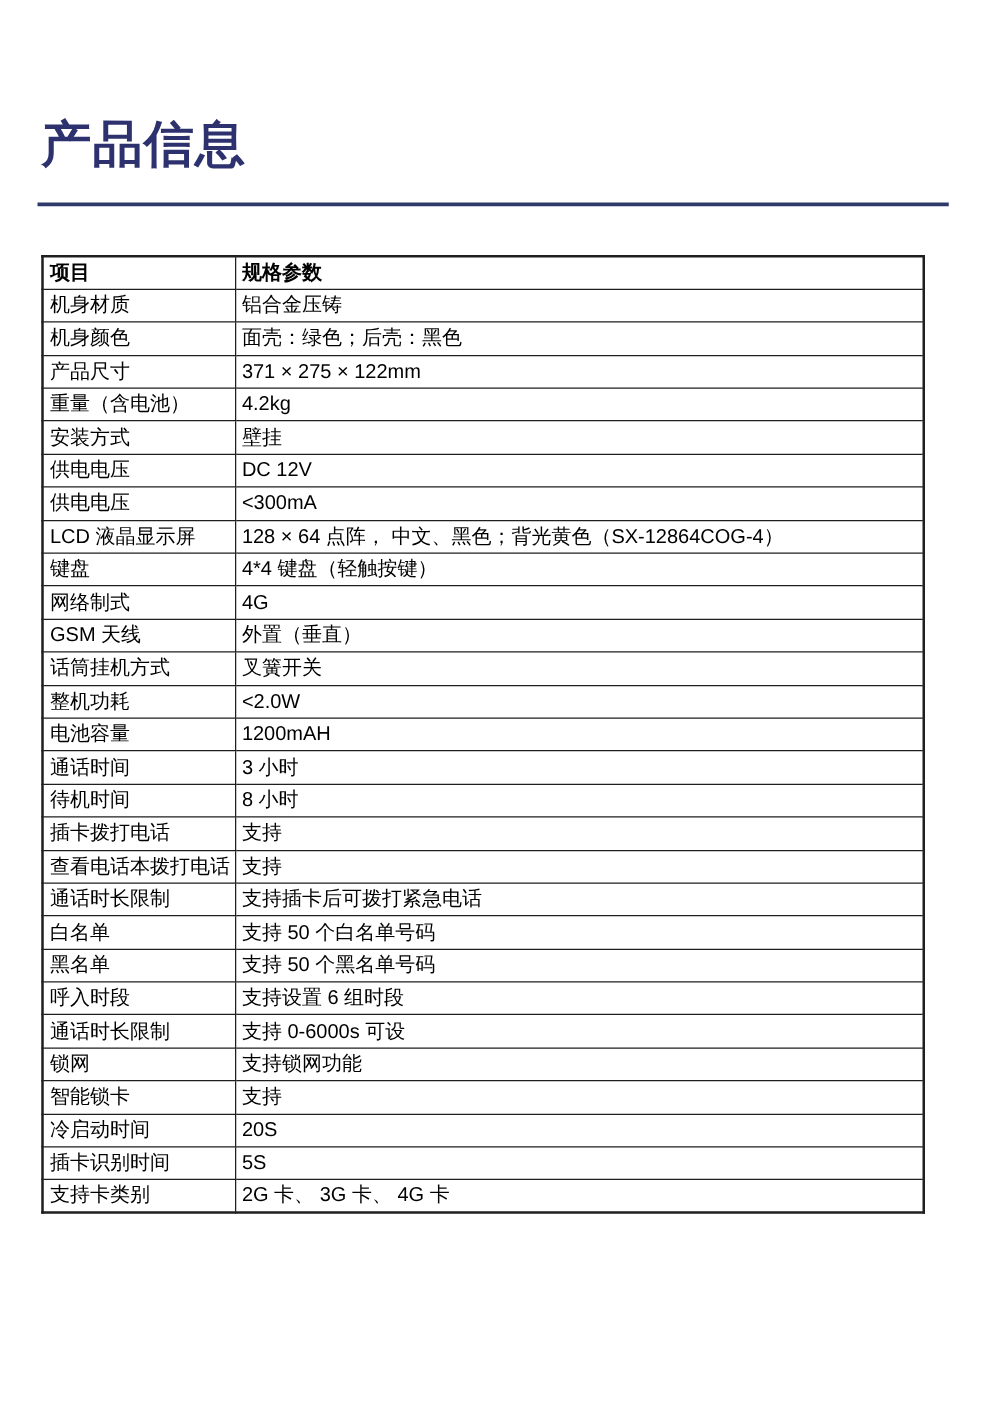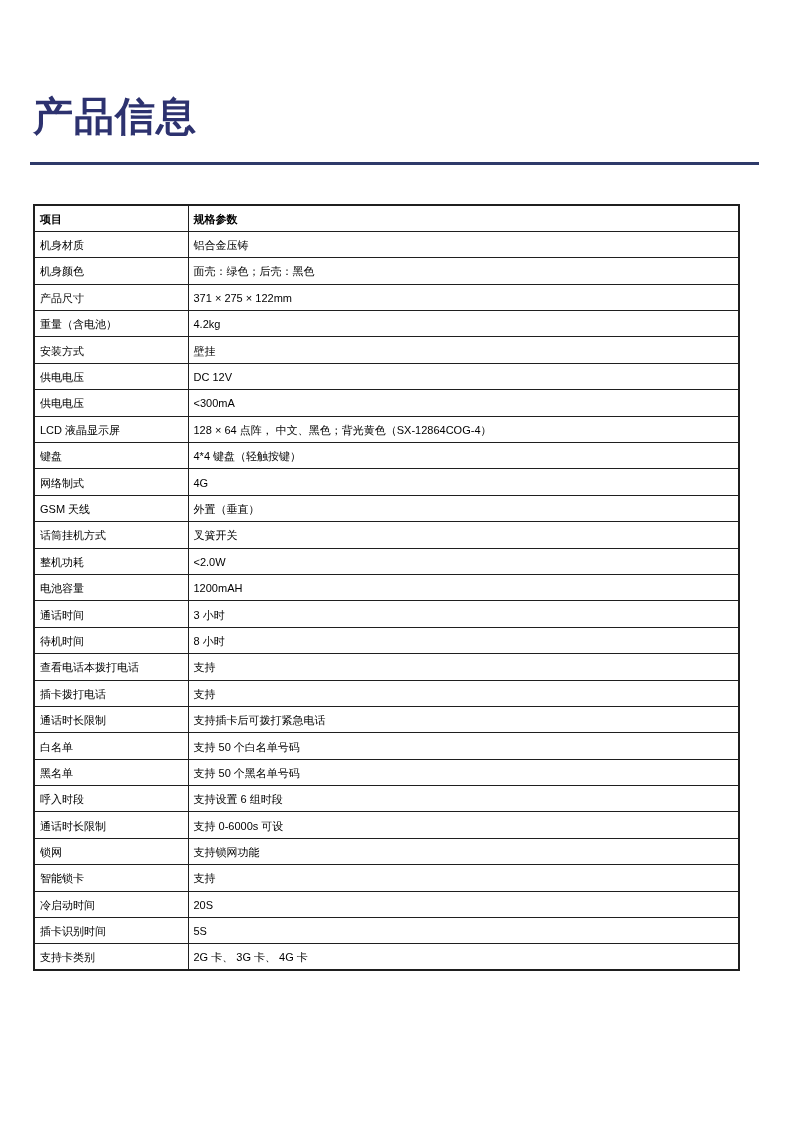--- a/index.html
+++ b/index.html
@@ -32,21 +32,21 @@
     margin:39px 0 0 33px;
     width:707px;
     border-collapse:collapse;
     table-layout:fixed;
     border:2px solid var(--border-color);
   }
   .spec-table th,.spec-table td{
     border:1px solid var(--border-color);
     height:26.4px;
     padding:1px 6px 0 5px;
-    font-size:11px;
+    font-size:16px;
     line-height:18px;
     text-align:left;
     vertical-align:middle;
     white-space:nowrap;
     overflow:hidden;
   }
   .spec-table th{font-weight:bold;}
   .col-item{width:154px;}
 </style>
 </head>
@@ -124,25 +124,25 @@
   </tr>
         <tr>
     <td class="col-item">通话时间</td>
     <td class="col-value">3 小时</td>
   </tr>
         <tr>
     <td class="col-item">待机时间</td>
     <td class="col-value">8 小时</td>
   </tr>
         <tr>
-    <td class="col-item">查看电话本拨打电话</td>
+    <td class="col-item">插卡拨打电话</td>
     <td class="col-value">支持</td>
   </tr>
         <tr>
-    <td class="col-item">插卡拨打电话</td>
+    <td class="col-item">查看电话本拨打电话</td>
     <td class="col-value">支持</td>
   </tr>
         <tr>
     <td class="col-item">通话时长限制</td>
     <td class="col-value">支持插卡后可拨打紧急电话</td>
   </tr>
         <tr>
     <td class="col-item">白名单</td>
     <td class="col-value">支持 50 个白名单号码</td>
   </tr>

